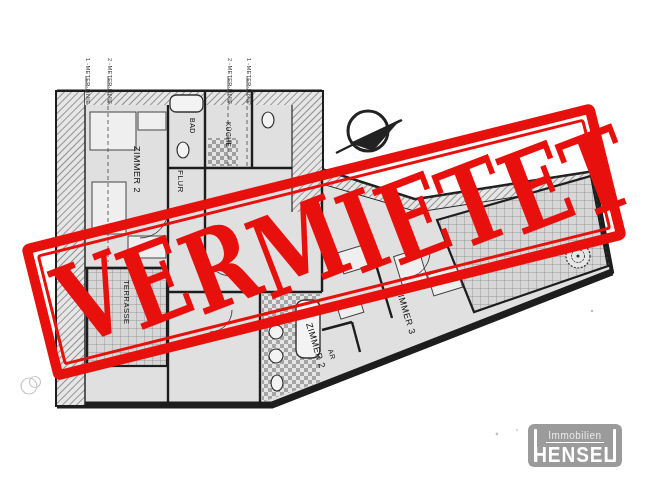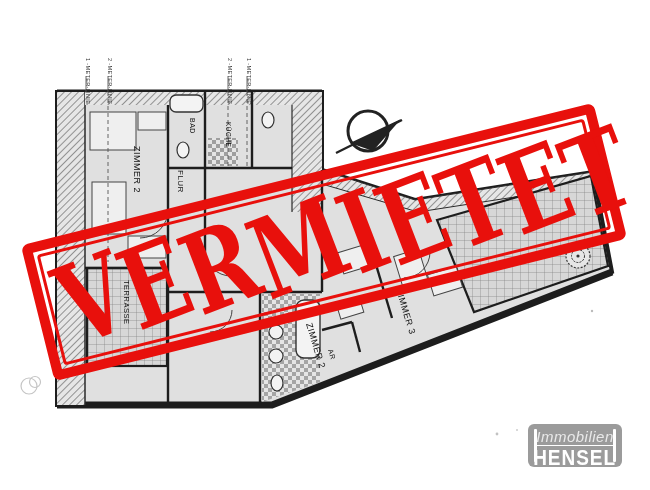--- a/index.html
+++ b/index.html
@@ -28,22 +28,22 @@
   .logo{
     position:absolute;left:528px;top:424px;width:94px;height:43px;
     background:#9b9b9b;border-radius:6px;box-sizing:border-box;
     display:flex;flex-direction:column;align-items:center;justify-content:center;
     color:#fff;
   }
   .logo-bar{position:absolute;top:5px;bottom:5px;width:3px;background:#fff;border-radius:1px;}
   .logo-bar.left{left:6px;}
   .logo-bar.right{right:6px;}
   .logo-line1{
-    font-size:15px;letter-spacing:.5px;color:#e9e9e9;line-height:1;
-    border-bottom:1.5px solid #fff;padding:0 2px 1px 2px;margin-top:4px;font-style:italic;
+    font-size:10px;letter-spacing:.5px;color:#e9e9e9;line-height:1;
+    border-bottom:1.5px solid #fff;padding:0 2px 1px 2px;margin-top:4px;
   }
   .logo-line2{
     font-size:20px;font-weight:bold;letter-spacing:1px;line-height:1;
     transform:scale(.95,1.12);margin-top:1px;
   }
 </style>
 </head>
 <body>
 
 <div id="page">

